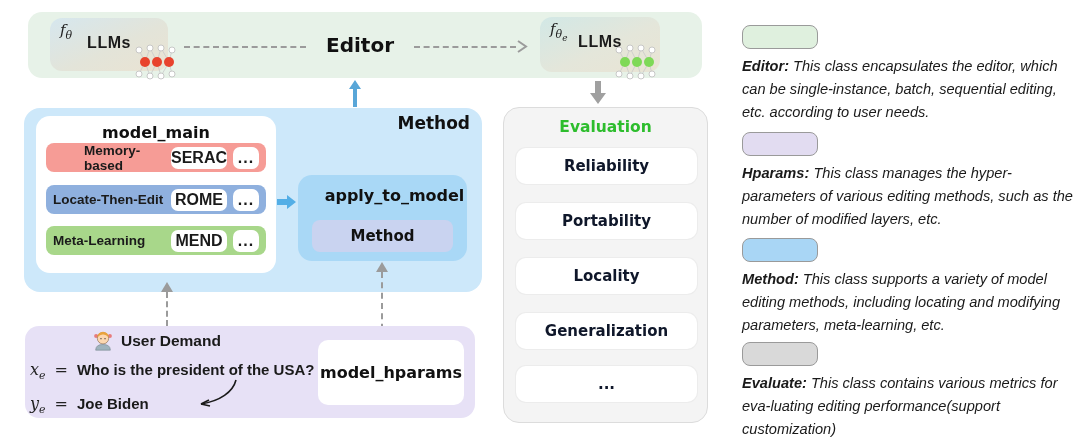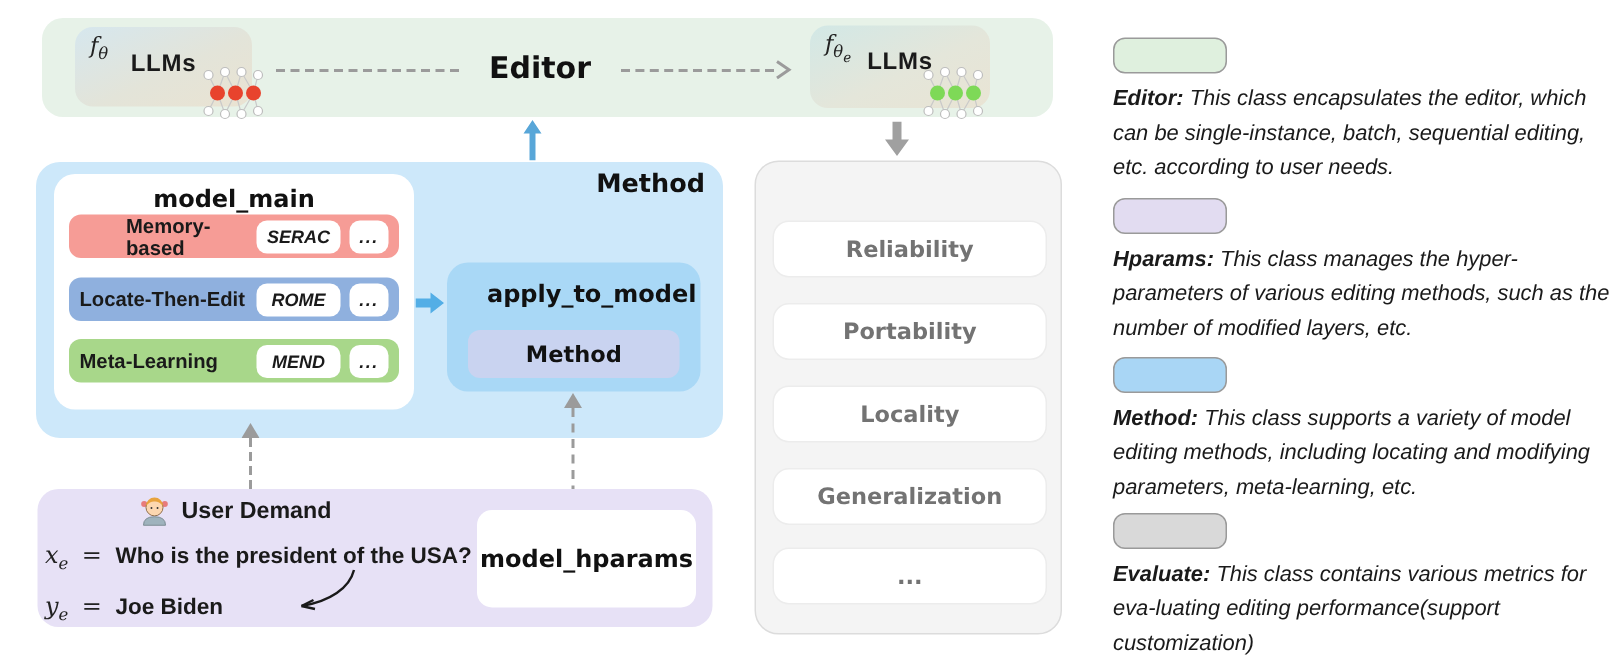--- a/index.html
+++ b/index.html
@@ -30,21 +30,21 @@
   .dv2 { left:381px; top:272px; height:68px; }
 
   
   .method-box { position:absolute; left:24px; top:108px; width:458px; height:184px; border-radius:16px; }
   .method-title { position:absolute; left:360px; top:113px; width:110px; text-align:right; font-family:"DejaVu Sans", sans-serif; font-weight:bold; font-size:17px; color:#111; }
   .model-main { position:absolute; left:36px; top:116px; width:240px; height:157px; background:#fff; border-radius:14px; }
   .mm-title { text-align:center; margin-top:7px; font-family:"DejaVu Sans", sans-serif; font-weight:bold; font-size:16px; color:#111; }
   .mm-row { position:absolute; left:10px; width:220px; height:29px; border-radius:8px; display:flex; align-items:center; padding:0 7px; }
   .mm-row-0 { top:27px; } .mm-row-1 { top:69px; } .mm-row-2 { top:110px; }
   .mm-label { flex:1; font-weight:bold; font-size:13.5px; color:#1a1a1a; }
-  .pill { background:#fff; border-radius:7px; height:22px; display:flex; align-items:center; justify-content:center; font-weight:bold; font-size:12px; color:#1a1a1a;font-style:italic; }
+  .pill { background:#fff; border-radius:7px; height:22px; display:flex; align-items:center; justify-content:center; font-weight:bold; font-size:16px; color:#1a1a1a; }
   .pill-method { width:56px; margin-right:6px; }
   .pill-more { width:26px; letter-spacing:1px; }
   .apply-box { position:absolute; left:298px; top:175px; width:169px; height:86px; border-radius:14px;padding-left:24px; }
   .apply-title { text-align:center; margin-top:11px; font-family:"DejaVu Sans", sans-serif; font-weight:bold; font-size:16px; color:#111; }
   .hparams-box { position:absolute; left:14px; top:45px; width:141px; height:32px; border-radius:8px; display:flex; align-items:center; justify-content:center; font-family:"DejaVu Sans", sans-serif; font-weight:bold; font-size:15px; color:#111; }
 
   
   .user-box { position:absolute; left:25px; top:326px; width:450px; height:92px; border-radius:14px; }
   .ud-header { position:absolute; left:92px; top:330px; display:flex; align-items:center; gap:7px; }
   .ud-title { font-weight:bold; font-size:15.5px; color:#1a1a1a; }
@@ -53,21 +53,21 @@
   .math { font-family:"DejaVu Serif", serif; font-style:italic; font-size:16px; color:#222; }
   .math sub { font-size:11px; }
   .eq { font-family:"DejaVu Serif", serif; font-size:16px; color:#222; }
   .ud-text { font-weight:bold; font-size:15px; color:#1a1a1a; }
   .curve-arrow { position:absolute; left:193px; top:377px; }
   .model-hparams { position:absolute; left:318px; top:340px; width:146px; height:65px; background:#fff; border-radius:10px; display:flex; align-items:center; justify-content:center; font-family:"DejaVu Sans", sans-serif; font-weight:bold; font-size:16px; color:#111; }
 
   
   .eval-panel { position:absolute; left:503px; top:107px; width:205px; height:316px; border-radius:16px; border:1px solid #dcdcdc; }
   .eval-title { text-align:center; margin-top:10px; font-family:"DejaVu Sans", sans-serif; font-weight:bold; font-size:15.5px; }
-  .eval-card { position:absolute; left:12px; width:181px; height:36px; background:#fff; border-radius:10px; box-shadow:0 0 0 1px #ececec; display:flex; align-items:center; justify-content:center; font-family:"DejaVu Sans", sans-serif; font-weight:bold; font-size:15px; color:#737373; }
+  .eval-card { position:absolute; left:12px; width:181px; height:36px; background:#fff; border-radius:10px; box-shadow:0 0 0 1px #ececec; display:flex; align-items:center; justify-content:center; font-family:"DejaVu Sans", sans-serif; font-weight:bold; font-size:15px; color:#0f172a; }
   .ec-0 { top:40px; } .ec-1 { top:95px; } .ec-2 { top:150px; } .ec-3 { top:205px; } .ec-4 { top:258px; }
 
   
   .legend { position:absolute; left:742px; top:0; width:334px; height:437px; }
   .legend-item { position:absolute; left:0; width:334px; }
   .li-0 { top:25px; } .li-1 { top:132px; } .li-2 { top:238px; } .li-3 { top:342px; }
   .legend-swatch { width:76px; height:24px; border-radius:8px; border:1px solid #9a9a9a; }
   .legend-text { margin-top:6px; font-style:italic; font-size:14.6px; line-height:23px; color:#1a1a1a; }
   .legend-text b { font-style:italic; }
 </style>
@@ -227,20 +227,21 @@
     <span class="eq">=</span>
     <span class="ud-text">Joe Biden</span>
   </div>
   <svg class="curve-arrow" width="46" height="34" viewBox="0 0 46 34">
     <path d="M43,3 C40,15 27,24 8,27" fill="none" stroke="#1a1a1a" stroke-width="1.6"></path>
     <path d="M8,27 l8,-4 M8,27 l9,2" fill="none" stroke="#1a1a1a" stroke-width="1.6"></path>
   </svg>
   <div class="model-hparams">model_hparams</div>
 
   <div class="eval-panel" style="background-color: rgb(244, 244, 244);">
+    <div class="eval-title" style="color: rgb(45, 189, 45);">Evaluation</div>
     <div class="eval-card ec-0">Reliability</div>
     <div class="eval-card ec-1">Portability</div>
     <div class="eval-card ec-2">Locality</div>
     <div class="eval-card ec-3">Generalization</div>
     <div class="eval-card ec-4">...</div>
   </div>
 
   <div class="legend">
     <div class="legend-item li-0">
       <div class="legend-swatch" style="background-color: rgb(223, 240, 222);"></div>

